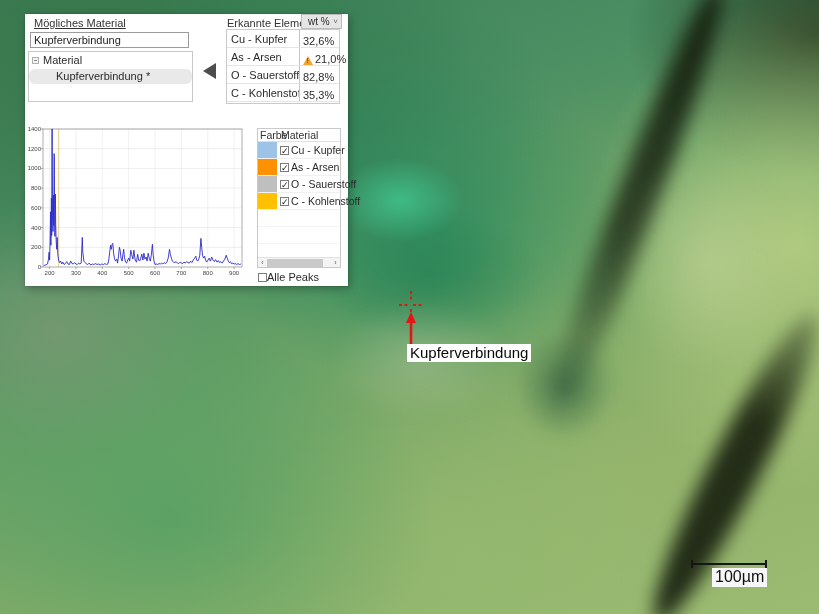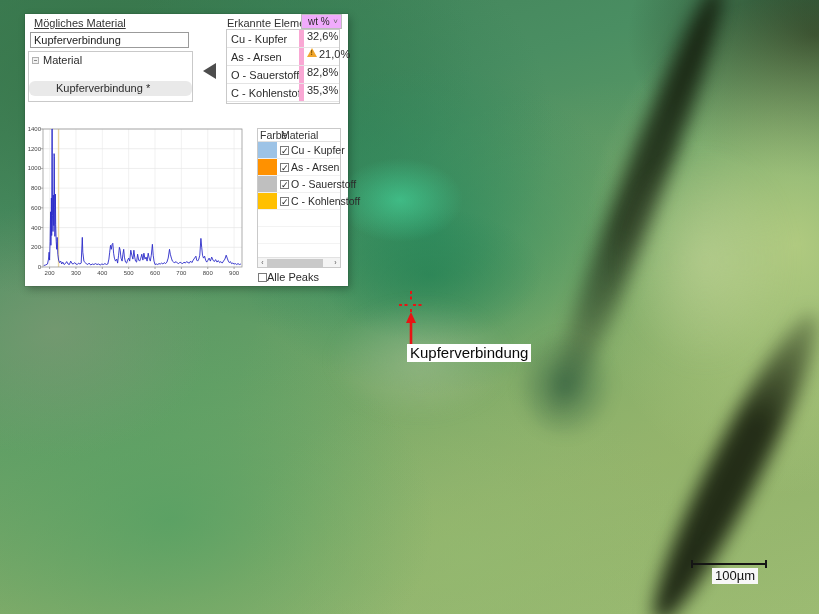--- a/index.html
+++ b/index.html
@@ -43,30 +43,30 @@
     font-size:11px; color:#2b2b2b; }
   .panel .abs { position:absolute; }
   .ui-label { white-space:nowrap; color:#333; }
   .material-input { left:5px; top:18px; width:159px; height:16px; border:1px solid #9b9b9b;
     font:11px "Liberation Sans","DejaVu Sans",sans-serif; padding:0 3px; color:#222; background:#fff; }
   .treebox { left:3px; top:37px; width:165px; height:51px; border:1px solid #c9c9c9; background:#fff; }
   .tree-root { position:relative; padding:2px 0 0 14px; height:15px; }
   .expander { position:absolute; left:3px; top:5px; width:7px; height:7px; border:1px solid #b0b0b0;
     background:#f2f2f2; }
   .expander::after { content:""; position:absolute; left:1px; top:2px; width:3px; height:1px; background:#888; }
-  .tree-child { margin-top:14px; background:#e9e9e9; padding:1px 0 1px 27px; height:15px;border-radius:6px; }
+  .tree-child { margin-top:2px; background:#e9e9e9; padding:1px 0 1px 27px; height:15px;border-radius:6px; }
   .collapse-btn { left:178px; top:49px; width:0; height:0; border-top:8px solid transparent;
     border-bottom:8px solid transparent; border-right:13px solid #4d4d4d; cursor:pointer; }
-  .unit-dd { left:276px; top:0; width:41px; height:15px; background:#f0abfc; border:1px solid #bdbdbd;
+  .unit-dd { left:276px; top:0; width:41px; height:15px; background:#e5e5e5; border:1px solid #bdbdbd;
     font-size:10px; display:flex; align-items:center; padding-left:6px; cursor:pointer; }
   .unit-dd .chev { position:absolute; right:3px; top:2px; font-size:8px; color:#666; }
   .etable { left:201px; top:15px; width:114px; height:75px; border:1px solid #c9c9c9; background:#fff; }
   .etable .row { display:flex; height:18px; border-bottom:1px solid #e4e4e4; align-items:center; }
   .etable .name { flex:1; padding-left:4px; white-space:nowrap; overflow:hidden; }
-  .etable .val { width:40px; border-left:5px solid #f9a8d4; padding-left:3px; display:flex; align-items:flex-start; height:100%; }
+  .etable .val { width:40px; border-left:1px solid #f9a8d4; padding-left:3px; display:flex; align-items:flex-end; height:100%; }
   .warn { position:relative; width:0; height:0; border-left:5px solid transparent; border-right:5px solid transparent;
     border-bottom:9px solid #f0a62e; margin-right:2px; flex:0 0 auto; }
   .warn::after { content:"!"; position:absolute; left:-1.5px; top:1px; font-size:7px; font-weight:bold; color:#7a5200; }
 
   .chart-svg { position:absolute; left:-1px; top:110px; }
 
   .legend { left:232px; top:114px; width:84px; height:140px; border:1px solid #c9c9c9; background:#fff; font-size:10.5px; }
   .legend-head { display:flex; height:13px; border-bottom:1px solid #e0e0e0; color:#333; }
   .legend-head .c1 { width:23px; padding-left:2px; }
   .legend-row { display:flex; height:17px; align-items:center; border-bottom:1px solid #f0f0f0; }
@@ -86,21 +86,21 @@
   
   .crosshair-svg { position:absolute; left:396px; top:290px; }
   .arrow-svg { position:absolute; left:402px; top:312px; }
   .anno-label { position:absolute; left:407px; top:344px; background:#fff; color:#0a0a0a;
     font-size:15px; padding:0 3px 1px 3px; white-space:nowrap; }
   .scalebar { position:absolute; left:691px; top:560px; width:76px; height:8px; }
   .scalebar .bar { position:absolute; left:0; top:3px; width:76px; height:2px; background:#151515; }
   .scalebar .cap { position:absolute; top:0; width:2px; height:8px; background:#151515; }
   .cap.l { left:0; } .cap.r { right:0; }
   .scale-label { position:absolute; left:712px; top:568px; background:#f7f7f7; color:#111;
-    font-size:13px; padding:0 3px 1px 3px; }
+    font-size:16px; padding:0 3px 1px 3px; }
 </style>
 </head>
 <body>
 
 <div class="stage">
   <div class="streak streak-a"></div>
   <div class="streak streak-b"></div>
   <div class="blob-teal"></div>
   <div class="mist1"></div>
   <div class="mist2"></div>

